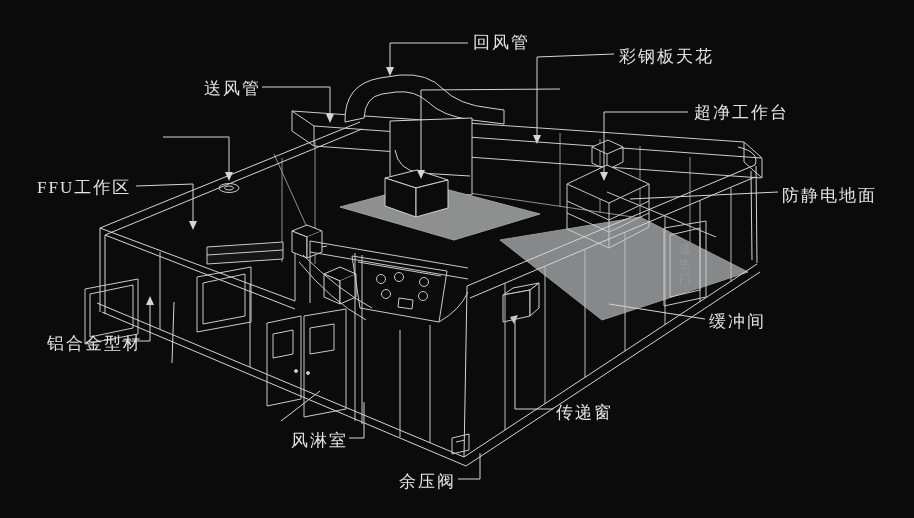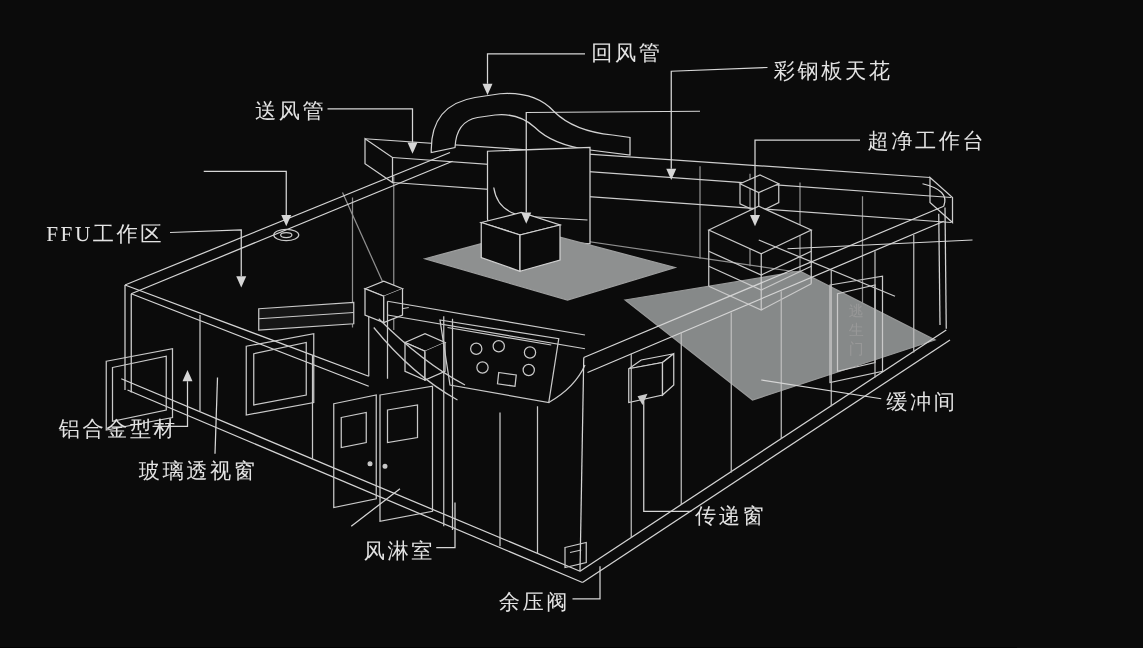--- a/index.html
+++ b/index.html
@@ -202,20 +202,20 @@
     <path d="M189,221 L197,221 L193,230 Z"></path>
     <path d="M146,305 L154,305 L150,296 Z"></path>
   </g>
 </svg>
 
 <div class="lbl" style="left:473px;top:31px">回风管</div>
 <div class="lbl" style="left:619px;top:45px">彩钢板天花</div>
 <div class="lbl" style="left:204px;top:77px">送风管</div>
 <div class="lbl" style="left:694px;top:101px">超净工作台</div>
 <div class="lbl" style="left:37px;top:176px">FFU工作区</div>
+<div class="lbl" style="left:782px;top:184px">防静电地面</div>
 <div class="lbl" style="left:709px;top:310px">缓冲间</div>
 <div class="lbl" style="left:47px;top:332px">铝合金型材</div>
-<div class="lbl" style="left:111px;top:365px">玻璃透视窗</div>
 <div class="lbl" style="left:291px;top:429px">风淋室</div>
 <div class="lbl" style="left:399px;top:470px">余压阀</div>
 <div class="lbl" style="left:556px;top:401px">传递窗</div>
 
 </div>
 
 </body></html>

